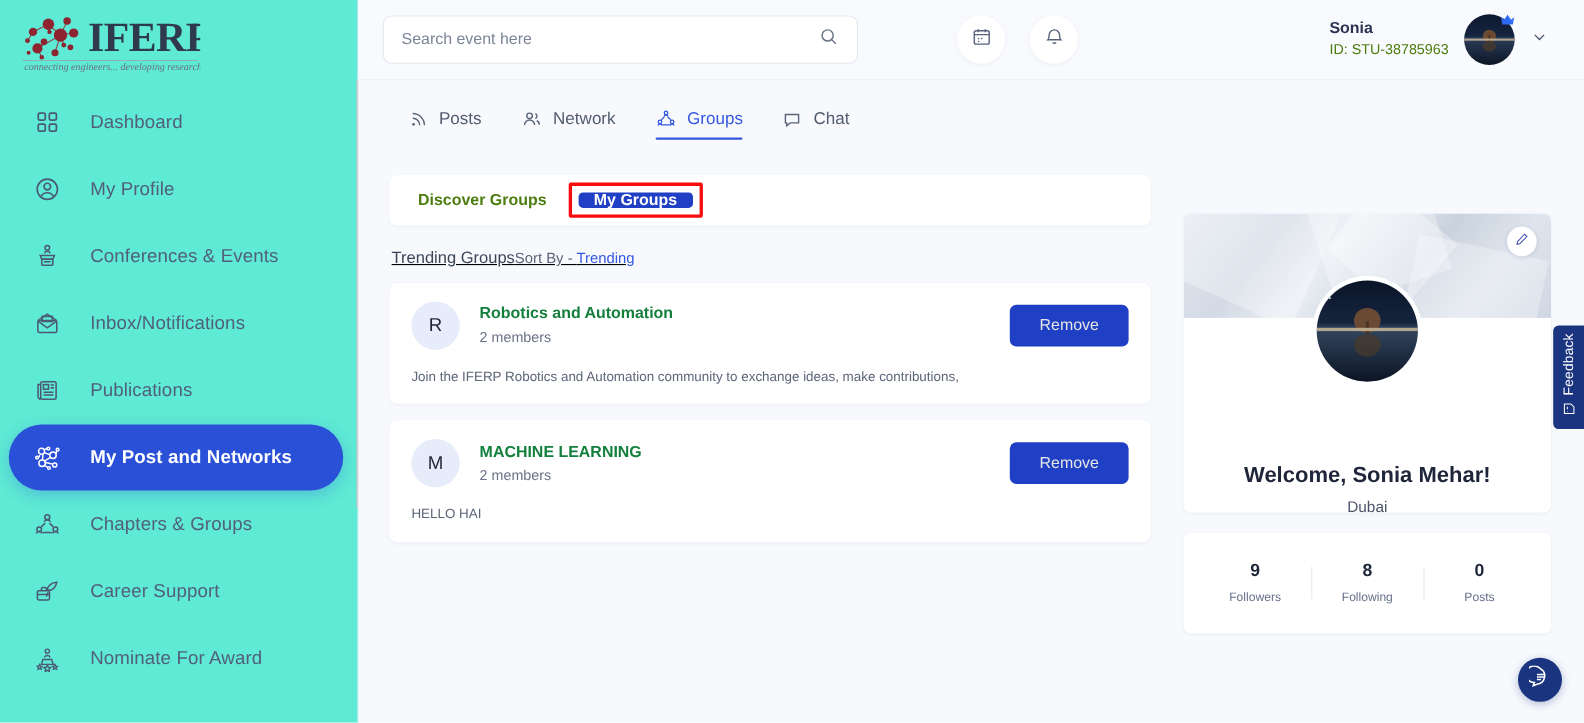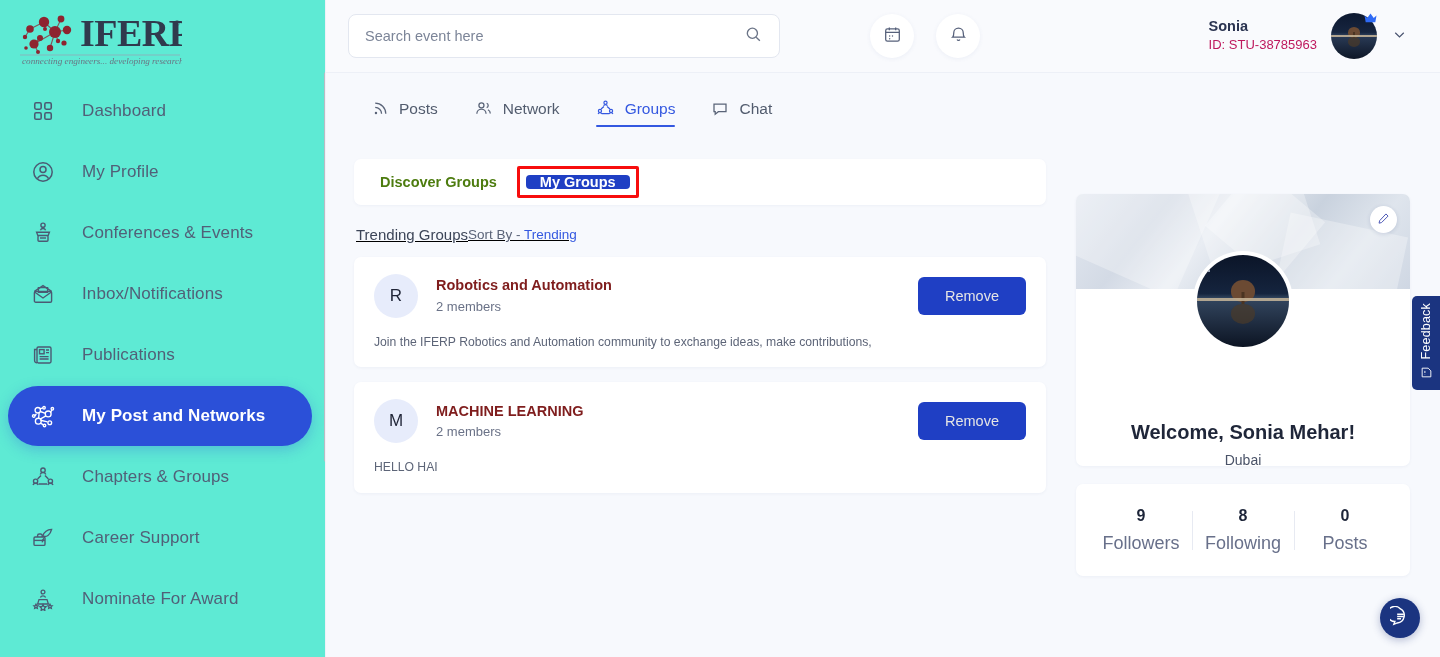--- a/index.html
+++ b/index.html
@@ -62,21 +62,21 @@
   .icon-btn {
     width: 44px; height: 44px; border-radius: 50%; background: #ffffff;
     display: flex; align-items: center; justify-content: center;
     box-shadow: 0 1px 4px rgba(80,100,160,.08); cursor: pointer; color: #56607a;
   }
   .topbar-icons { display:flex; gap: 22px; margin-left: 90px; }
 
   .user-area { margin-left: auto; display: flex; align-items: center; gap: 14px; cursor:pointer;}
   .user-text { text-align: left; }
   .user-name { font-size: 14.5px; font-weight: 700; color: #2a3350; line-height: 1.3; }
-  .user-id { font-size: 13px; color: #be185d; line-height: 1.4; }
+  .user-id { font-size: 13px; color: #4d7c0f; line-height: 1.4; }
   .avatar-wrap { position: relative; width: 46px; height: 46px; }
   .avatar {
     width: 46px; height: 46px; border-radius: 50%; overflow: hidden;
     background: linear-gradient(180deg,#0d1830 0%,#16253f 42%,#2b3c58 48%,#0d1626 100%);
     position: relative;
   }
   .avatar .tree { position:absolute; left:50%; top:30%; transform: translateX(-50%); width:12px; height:11px; background:#6b4a33; border-radius:50% 50% 45% 45%; }
   .avatar .trunk { position:absolute; left:50%; top:41%; transform: translateX(-50%); width:2px; height:6px; background:#4a3422; }
   .avatar .horizon { position:absolute; left:0; top:47%; width:100%; height:2px; background:#c9b79a; opacity:.85;}
   .avatar .reflect { position:absolute; left:50%; top:52%; transform: translateX(-50%) scaleY(-1); width:12px; height:10px; background:#4a3a2a; border-radius:50% 50% 45% 45%; opacity:.75;}
@@ -130,21 +130,21 @@
     background:#ffffff; border-radius: 7px; padding: 17px 20px 16px 20px;
     margin-bottom: 15px; box-shadow: 0 1px 3px rgba(60,80,140,.06);
   }
   .group-top { display: flex; align-items: center; }
   .g-avatar {
     width: 44px; height: 44px; border-radius: 50%; background: #e7ecfb;
     display:flex; align-items:center; justify-content:center;
     font-size: 17px; color: #1f2436; font-weight: 400; flex:0 0 44px;
   }
   .g-meta { margin-left: 18px; }
-  .g-name { font-size: 14.5px; font-weight: 700; color: #7f1d1d; line-height: 1.5; }
+  .g-name { font-size: 14.5px; font-weight: 700; color: #15803d; line-height: 1.5; }
   .g-members { font-size: 13px; color: #6a7287; line-height:1.5; }
   .btn-remove {
     margin-left: auto; background:#1f3fc4; color:#e5e5e5; border:none;
     border-radius: 6px; height: 38px; padding: 0 27px; font-size: 14.5px;
     font-family:"Liberation Sans", sans-serif; cursor: pointer;
   }
   .g-desc { margin-top: 15px; font-size: 12.2px; color: #5d6578; line-height:1.5; }
 
   
   .rail { position: absolute; right: 30px; top: 194px; width: 334px; }
@@ -188,21 +188,21 @@
   .stats-card {
     background:#ffffff; border-radius: 7px; margin-top: 18px; height: 92px;
     display:flex; align-items:center; box-shadow: 0 1px 3px rgba(60,80,140,.06);
     padding: 0 14px;
   }
   .stat { flex:1 1 0; text-align:center; position:relative; }
   .stat + .stat::before {
     content:""; position:absolute; left:0; top:4px; bottom:4px; width:1px; background:#e7eaf2;
   }
   .stat-num { font-size: 16px; font-weight:700; color:#1d2539; }
-  .stat-label { font-size: 18px; color:#68708a; margin-top: 8px; }
+  .stat-label { font-size: 11px; color:#68708a; margin-top: 8px; }
 
   
   .feedback-tab {
     position:absolute; right: 0; top: 296px; width: 28px; height: 94px;
     background:#1b3480; border-radius: 5px 0 0 5px; color:#ffffff;
     display:flex; flex-direction:column; align-items:center; justify-content:center;
     gap: 5px; cursor:pointer;
   }
   .feedback-tab .fb-text {
     writing-mode: vertical-rl; transform: rotate(180deg);

